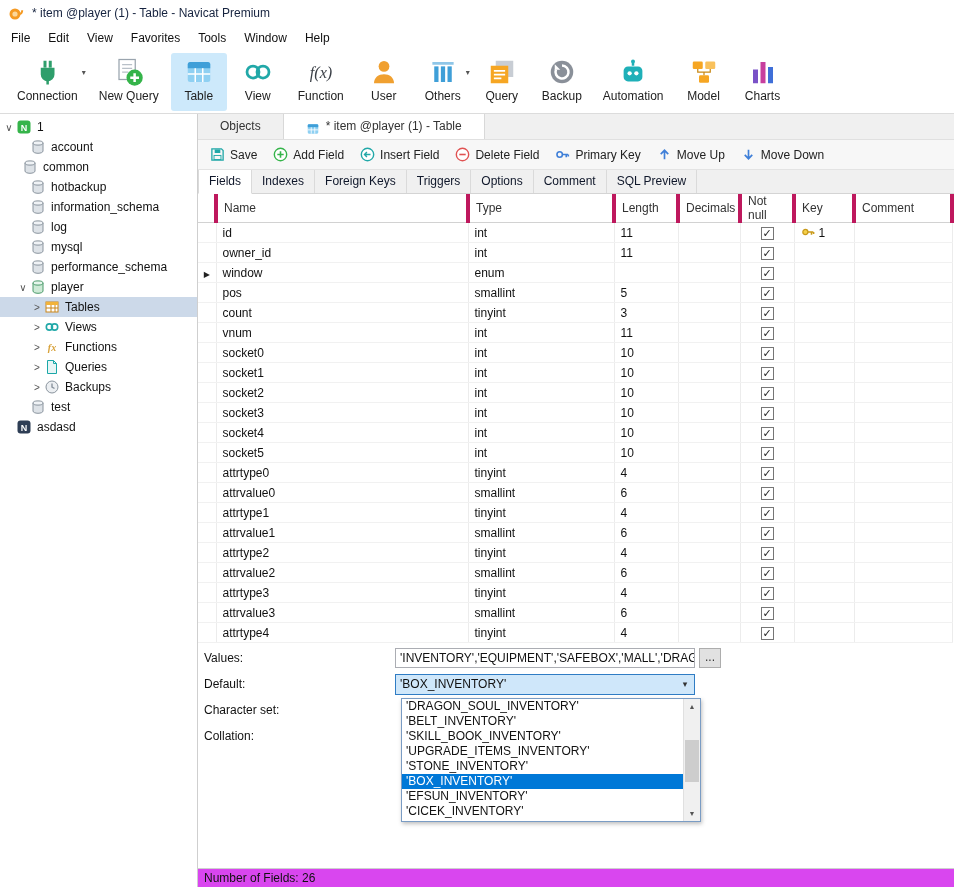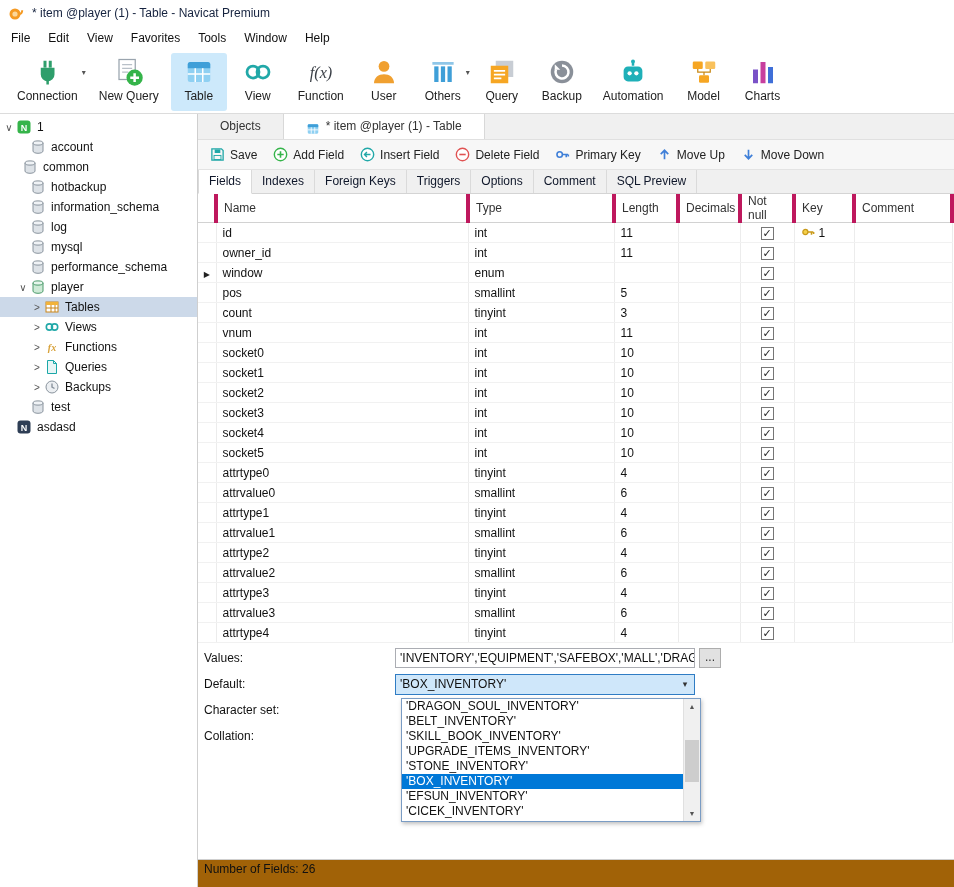--- a/index.html
+++ b/index.html
@@ -68,21 +68,21 @@
 
   .popup{position:absolute;left:203px;top:53px;width:300px;height:124px;border:1px solid #7a9cc4;background:#fff;display:flex;z-index:5;box-shadow:1px 2px 4px rgba(0,0,0,.25);}
   .popup-list{flex:1;overflow:hidden;}
   .popup-option{height:15px;line-height:15px;padding-left:4px;white-space:nowrap;overflow:hidden;color:#111;}
   .popup-option.highlight{background:#0078d7;color:#fff;}
   .popup-scrollbar{width:17px;background:#f0f0f0;border-left:1px solid #e0e0e0;display:flex;flex-direction:column;}
   .sb-arrow{height:15px;text-align:center;font-size:7px;line-height:15px;color:#555;}
   .sb-track{flex:1;position:relative;}
   .sb-thumb{position:absolute;left:1px;right:1px;top:28%;height:42px;background:#cdcdcd;}
 
-  .statusbar{position:absolute;left:0;right:0;bottom:0;height:28px;border-top:1px solid #cfcfcf;padding-left:6px;line-height:18px;background:#a16207;color:#111;}
+  .statusbar{position:absolute;left:0;right:0;bottom:0;height:19px;border-top:1px solid #cfcfcf;padding-left:6px;line-height:18px;background:#d946ef;color:#111;}
 </style>
 </head>
 <body>
 
 <div class="titlebar">
   <span class="app-icon">
     <svg viewBox="0 0 16 16">
         <circle cx="7" cy="9" r="5.5" fill="#f59a23"></circle>
         <circle cx="7" cy="9" r="2.6" fill="#fcd79a"></circle>
         <path d="M11 9c2.2 0 3.2-1.6 3.2-3.8" stroke="#f59a23" stroke-width="2" fill="none"></path>

